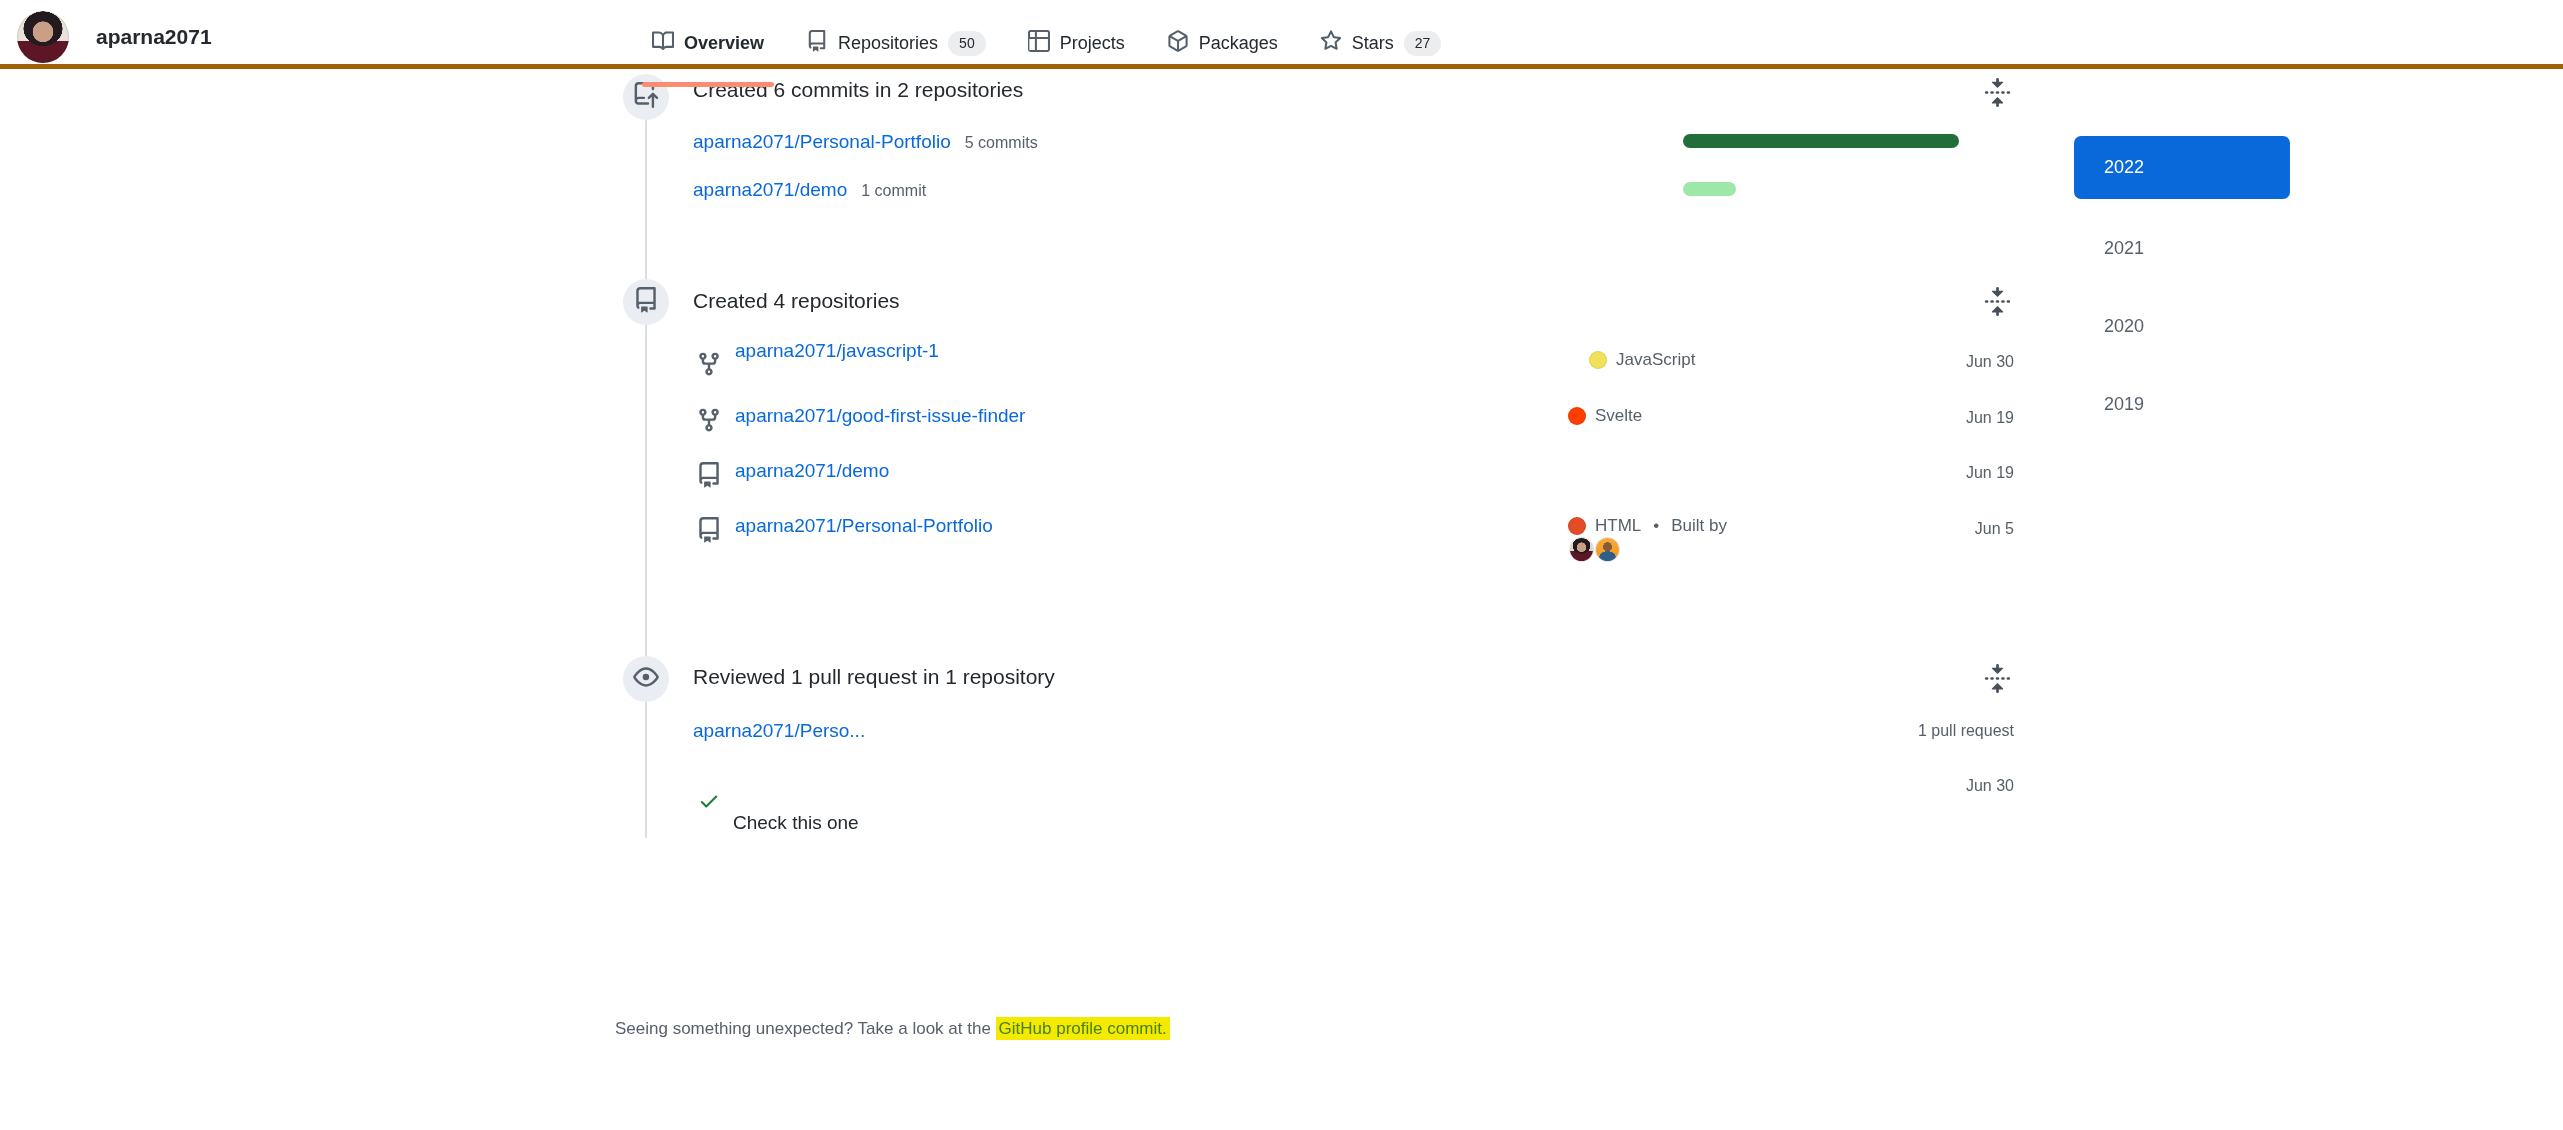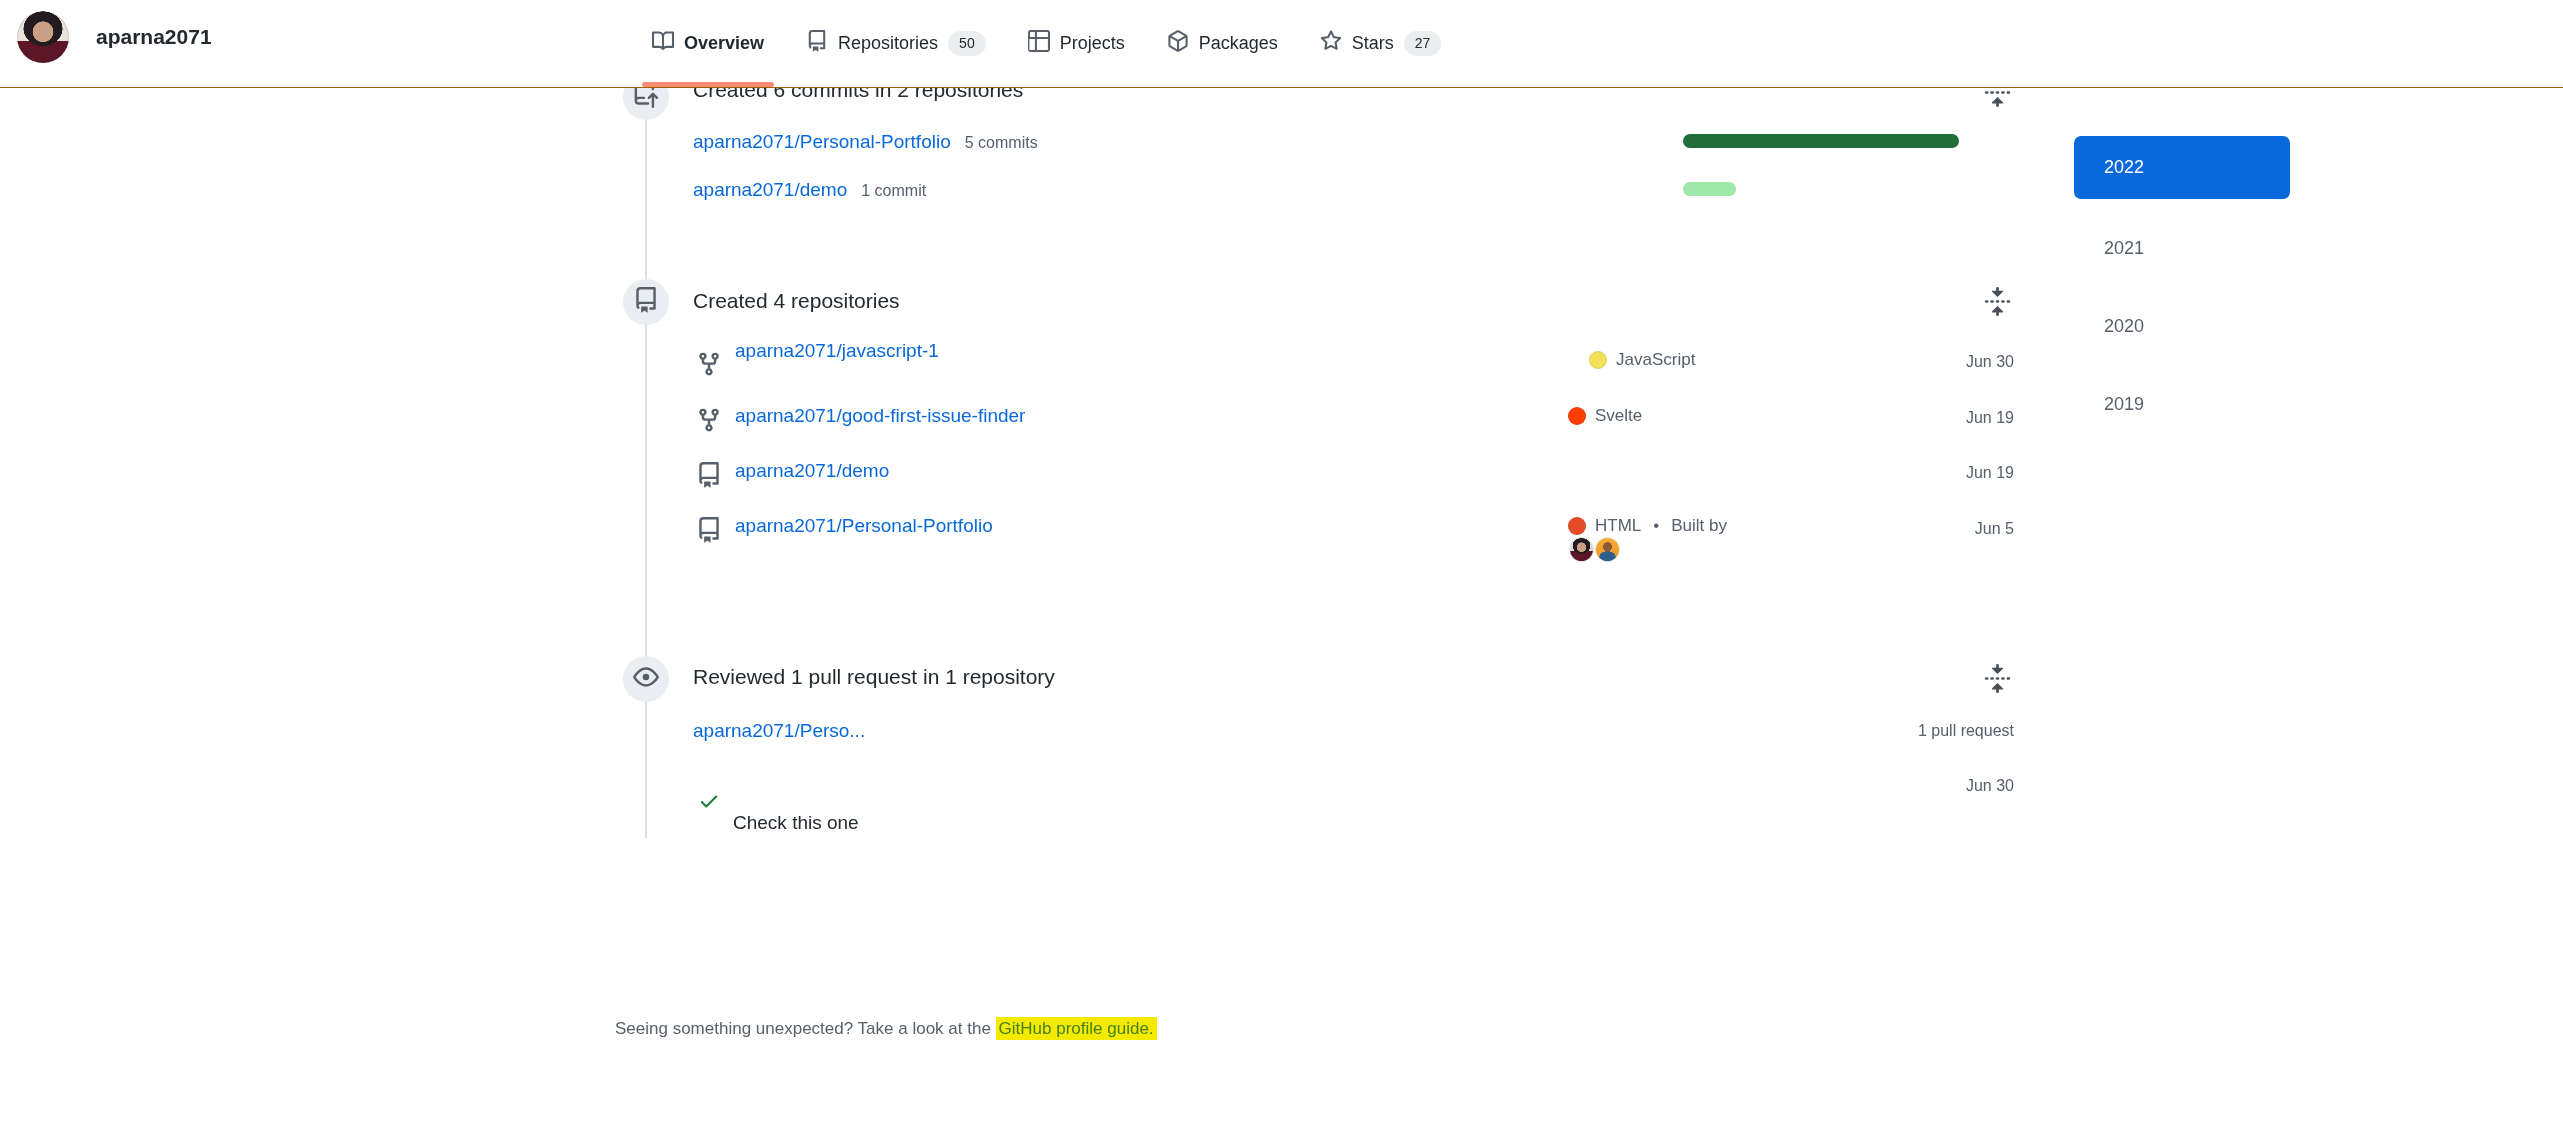--- a/index.html
+++ b/index.html
@@ -4,22 +4,22 @@
 <style>
   * { margin:0; padding:0; box-sizing:border-box; }
   html,body { background:#fff; }
   .page {
     position:relative; width:2563px; height:1130px; background:#ffffff;
     font-family:"Liberation Sans","DejaVu Sans",sans-serif; color:#24292f; overflow:hidden;
   }
 
   
   .app-header {
-    position:absolute; left:0; top:0; right:0; height:88px;
-    background:#ffffff; border-bottom:1px solid #a16207; z-index:20;
+    position:absolute; left:0; top:0; right:0; height:69px;
+    background:#ffffff; border-bottom:5px solid #a16207; z-index:20;
   }
   .avatar {
     position:absolute; left:17px; top:11px; width:52px; height:52px; border-radius:50%;
     background:
       radial-gradient(circle at 50% 40%, #c99f85 0 25%, rgba(0,0,0,0) 26%),
       radial-gradient(ellipse 62% 55% at 50% 34%, #241b20 0 60%, rgba(0,0,0,0) 61%),
       linear-gradient(#e8e2da 0 58%, #5d1626 58%);
     box-shadow:0 0 0 1px rgba(27,31,36,.12) inset; cursor:pointer;
   }
   .username { position:absolute; left:96px; top:25px; font-size:21px; font-weight:700; color:#24292f; }
@@ -252,21 +252,21 @@
     <span>
       <svg viewBox="0 0 16 16" fill="currentColor" aria-hidden="true">
           <path d="M13.78 4.22a.75.75 0 0 1 0 1.06l-7.25 7.25a.75.75 0 0 1-1.06 0L2.22 9.28a.751.751 0 0 1 .018-1.042.751.751 0 0 1 1.042-.018L6 10.94l6.72-6.72a.75.75 0 0 1 1.06 0Z"></path>
         </svg>
     </span>
     <span class="review-title">Check this one</span>
   </div>
   <div class="date-col d-review">Jun 30</div>
 
 
-  <div class="footer-note"><span>Seeing something unexpected? Take a look at the </span><a class="profile-guide-link">GitHub profile guide.</a></div>
+  <div class="footer-note"><span>Seeing something unexpected? Take a look at the </span><a class="profile-guide-link">GitHub profile commit.</a></div>
 
   <div class="year-selected">2022</div>
   <a class="year-link y-2021">2021</a>
   <a class="year-link y-2020">2020</a>
   <a class="year-link y-2019">2019</a>
 
   <header class="app-header">
     <div class="avatar"></div>
     <div class="username">aparna2071</div>
 

